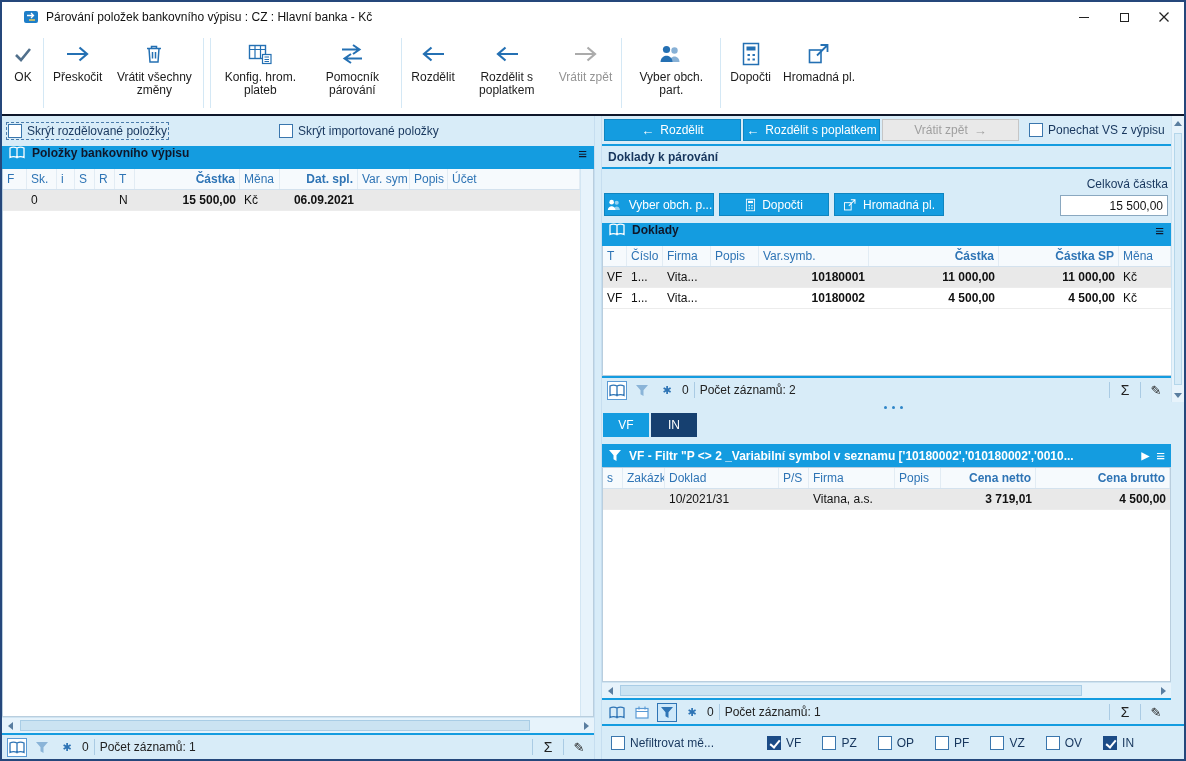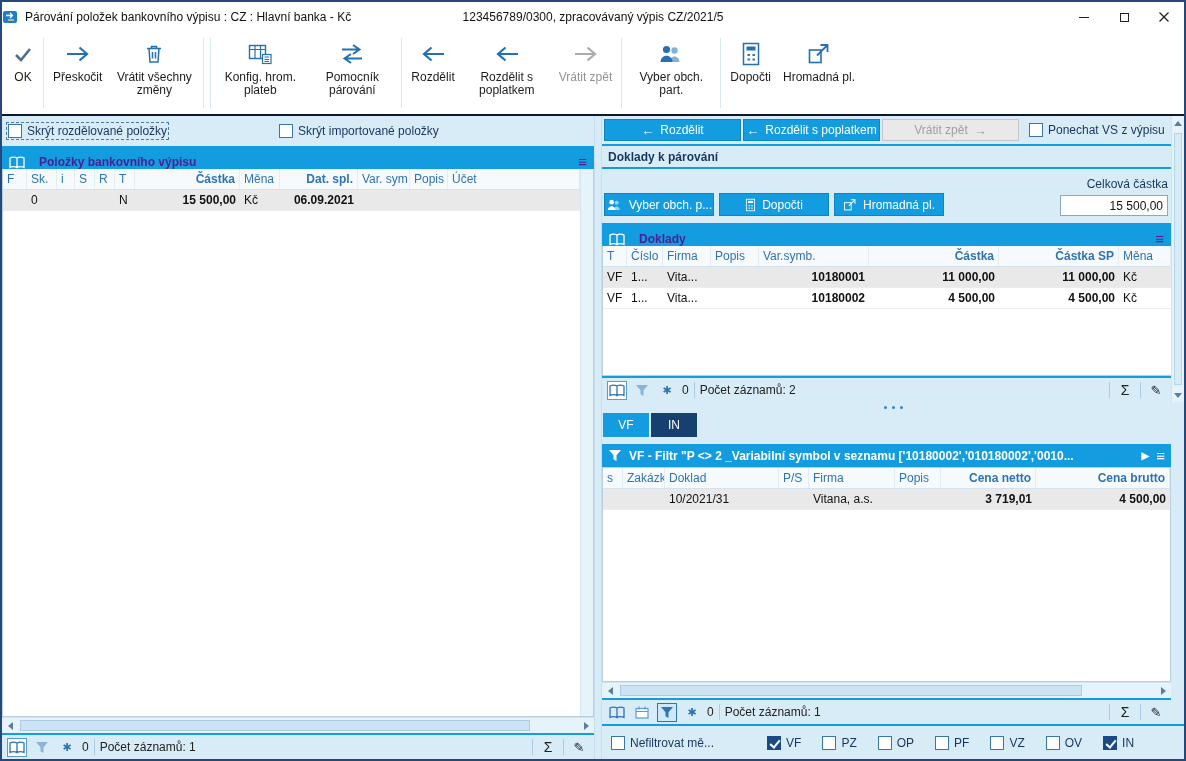--- a/index.html
+++ b/index.html
@@ -10,21 +10,21 @@
     --navy:#164070;
     --panel:#d8ecf8;
     --panel2:#e7f3fb;
     --blue-text:#17365d;
     --head-blue:#2e74b5;
     --win-border:#25477b;
     --grid-brd:#b9cede;
   }
   .window{width:1186px;height:761px;border:2px solid var(--win-border);background:var(--panel);display:flex;flex-direction:column;overflow:hidden;}
   
-  .titlebar{height:30px;background:#fff;display:flex;align-items:center;padding-left:0;position:relative;flex:none;text-align:center;}
+  .titlebar{height:30px;background:#fff;display:flex;align-items:center;padding-left:21px;position:relative;flex:none;text-align:center;}
   .title{font-size:12px;color:#111;margin-left:7px;white-space:nowrap;}
   .subtitle{position:absolute;left:50%;transform:translateX(-50%);font-size:12px;color:#111;white-space:nowrap;}
   .winctl{margin-left:auto;display:flex;height:100%;}
   .wbtn{width:40px;height:100%;display:flex;align-items:center;justify-content:center;color:#222;}
   .min-glyph{width:10px;height:1px;background:#222;display:block;}
   .max-glyph{width:9px;height:9px;border:1px solid #222;display:block;}
   
   .toolbar{height:84px;background:#fff;display:flex;align-items:stretch;padding:0 4px;border-bottom:2px solid #0f172a;flex:none;}
   .tbtn{display:flex;flex-direction:column;align-items:center;gap:4px;padding:9px 6px 3px;background:none;border:none;font-family:inherit;font-size:12px;color:#1c1c1c;line-height:13px;cursor:default;}
   .tbtn .ticon{height:26px;display:flex;align-items:center;justify-content:center;color:#2470b3;}
@@ -37,21 +37,21 @@
   .left-panel{width:592px;flex:none;display:flex;flex-direction:column;min-height:0;}
   .vsplit{width:8px;flex:none;background:var(--panel);border-left:1px solid #c6def0;border-right:1px solid #c6def0;}
   .right-panel{flex:1;display:flex;flex-direction:column;min-width:0;min-height:0;}
   
   .cbwrap{display:flex;align-items:flex-end;gap:5px;white-space:nowrap;color:var(--blue-text);font-size:12px;}
   .cb{width:14px;height:14px;background:#fff;border:1px solid #3a76ad;position:relative;flex:none;}
   .cb.checked{background:#1b4b86;border-color:#1b4b86;}
   .cb.checked::after{content:"";position:absolute;left:4px;top:1px;width:4px;height:8px;border:solid #fff;border-width:0 2px 2px 0;transform:rotate(40deg);}
   .focus{outline:1px dashed #4a7bab;outline-offset:1px;}
   
-  .bluebar{height:23px;flex:none;background:var(--accent);color:#4c1d95;display:flex;align-items:flex-end;gap:14px;padding:0 7px;font-weight:bold;font-size:12px;}
+  .bluebar{height:23px;flex:none;background:var(--accent);color:#0f172a;display:flex;align-items:flex-start;gap:7px;padding:0 7px;font-weight:bold;font-size:12px;}
   .menu-glyph{margin-left:auto;font-size:15px;font-weight:normal;line-height:1;}
   
   .gridwrap{flex:1;display:flex;min-height:0;background:#fff;border:1px solid var(--grid-brd);border-top:none;}
   .grid{flex:1;display:flex;flex-direction:column;min-width:0;}
   .ghead{display:flex;height:21px;flex:none;background:#f6fafd;border-bottom:1px solid #d4e2ee;color:var(--head-blue);font-size:12px;}
   .ghead .cell{border-right:1px solid #e2ecf4;}
   .grow{display:flex;height:21px;flex:none;font-size:12px;color:#111;border-bottom:1px solid #ececec;background:#fff;}
   .grow.shade{background:#e9e9e9;}
   .cell{padding:0 4px;display:flex;align-items:center;overflow:hidden;white-space:nowrap;flex:none;}
   .cell.r{justify-content:flex-end;font-weight:bold;}
@@ -187,21 +187,20 @@
   </defs>
 </svg>
 
 <div class="window">
 
   <div class="titlebar">
     <svg class="ic" width="16" height="16">
         <use href="#i-app"></use>
       </svg>
     <span class="title">Párování položek bankovního výpisu : CZ : Hlavní banka - Kč</span>
-    <span class="subtitle">123456789/0300, zpracovávaný výpis CZ/2021/5</span>
     <span class="winctl">
       <span class="wbtn">
           <span class="min-glyph"></span>
         </span>
       <span class="wbtn">
           <span class="max-glyph"></span>
         </span>
       <span class="wbtn">
           <svg class="ic" width="12" height="12" style="color:#222">
             <use href="#i-x"></use>

